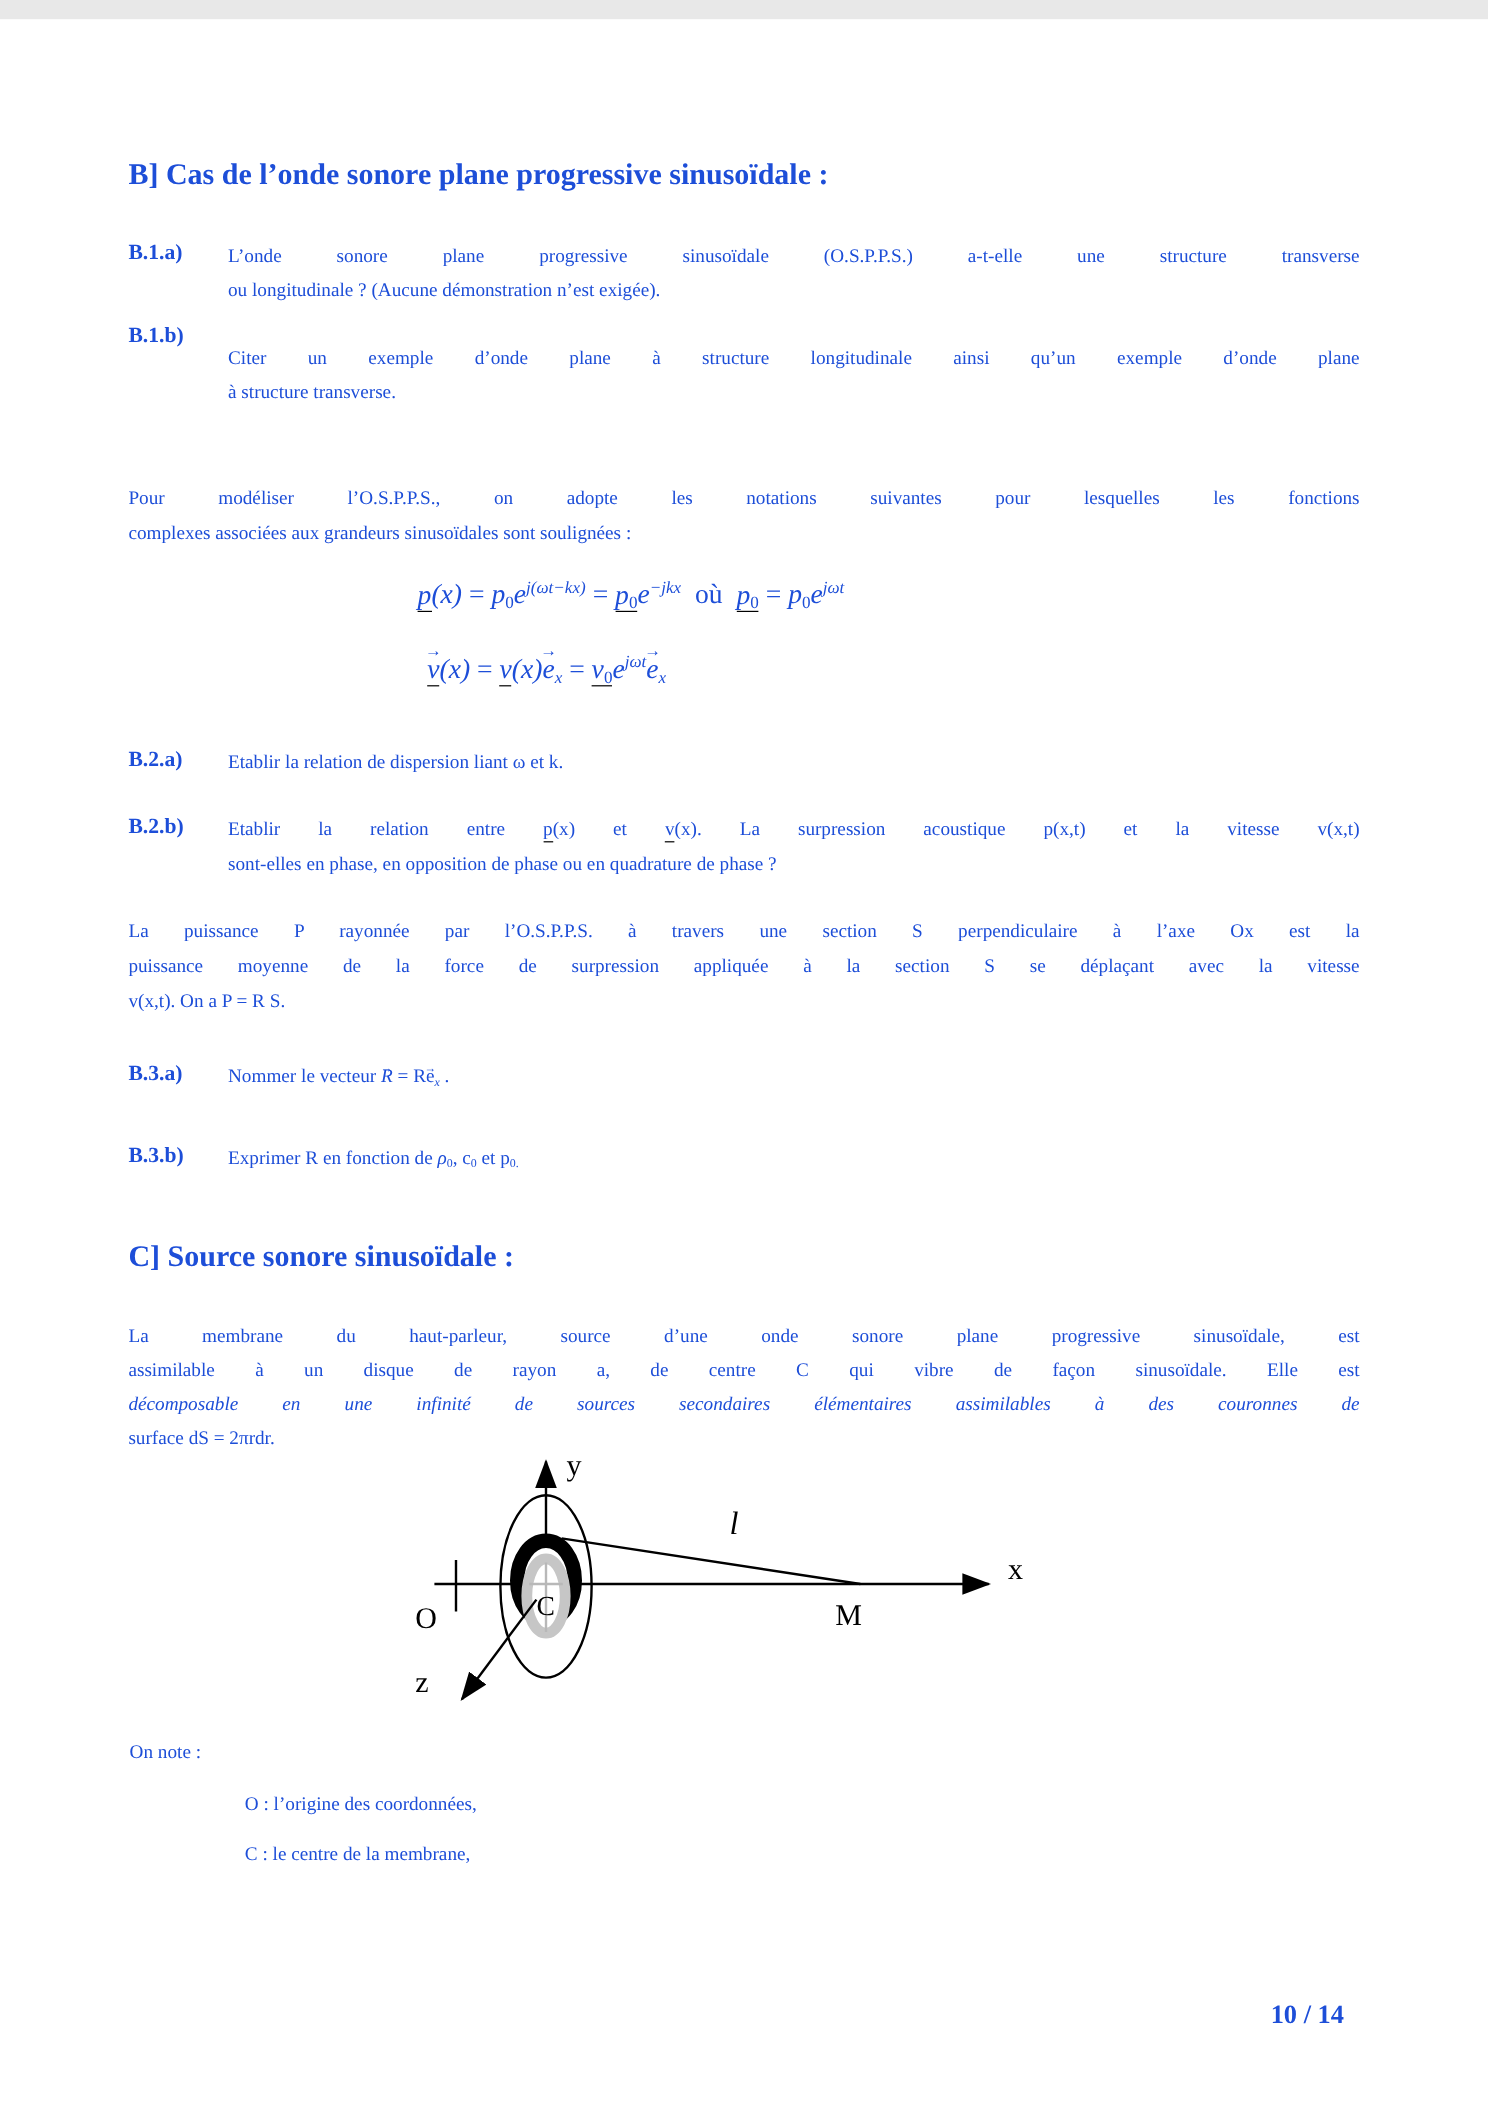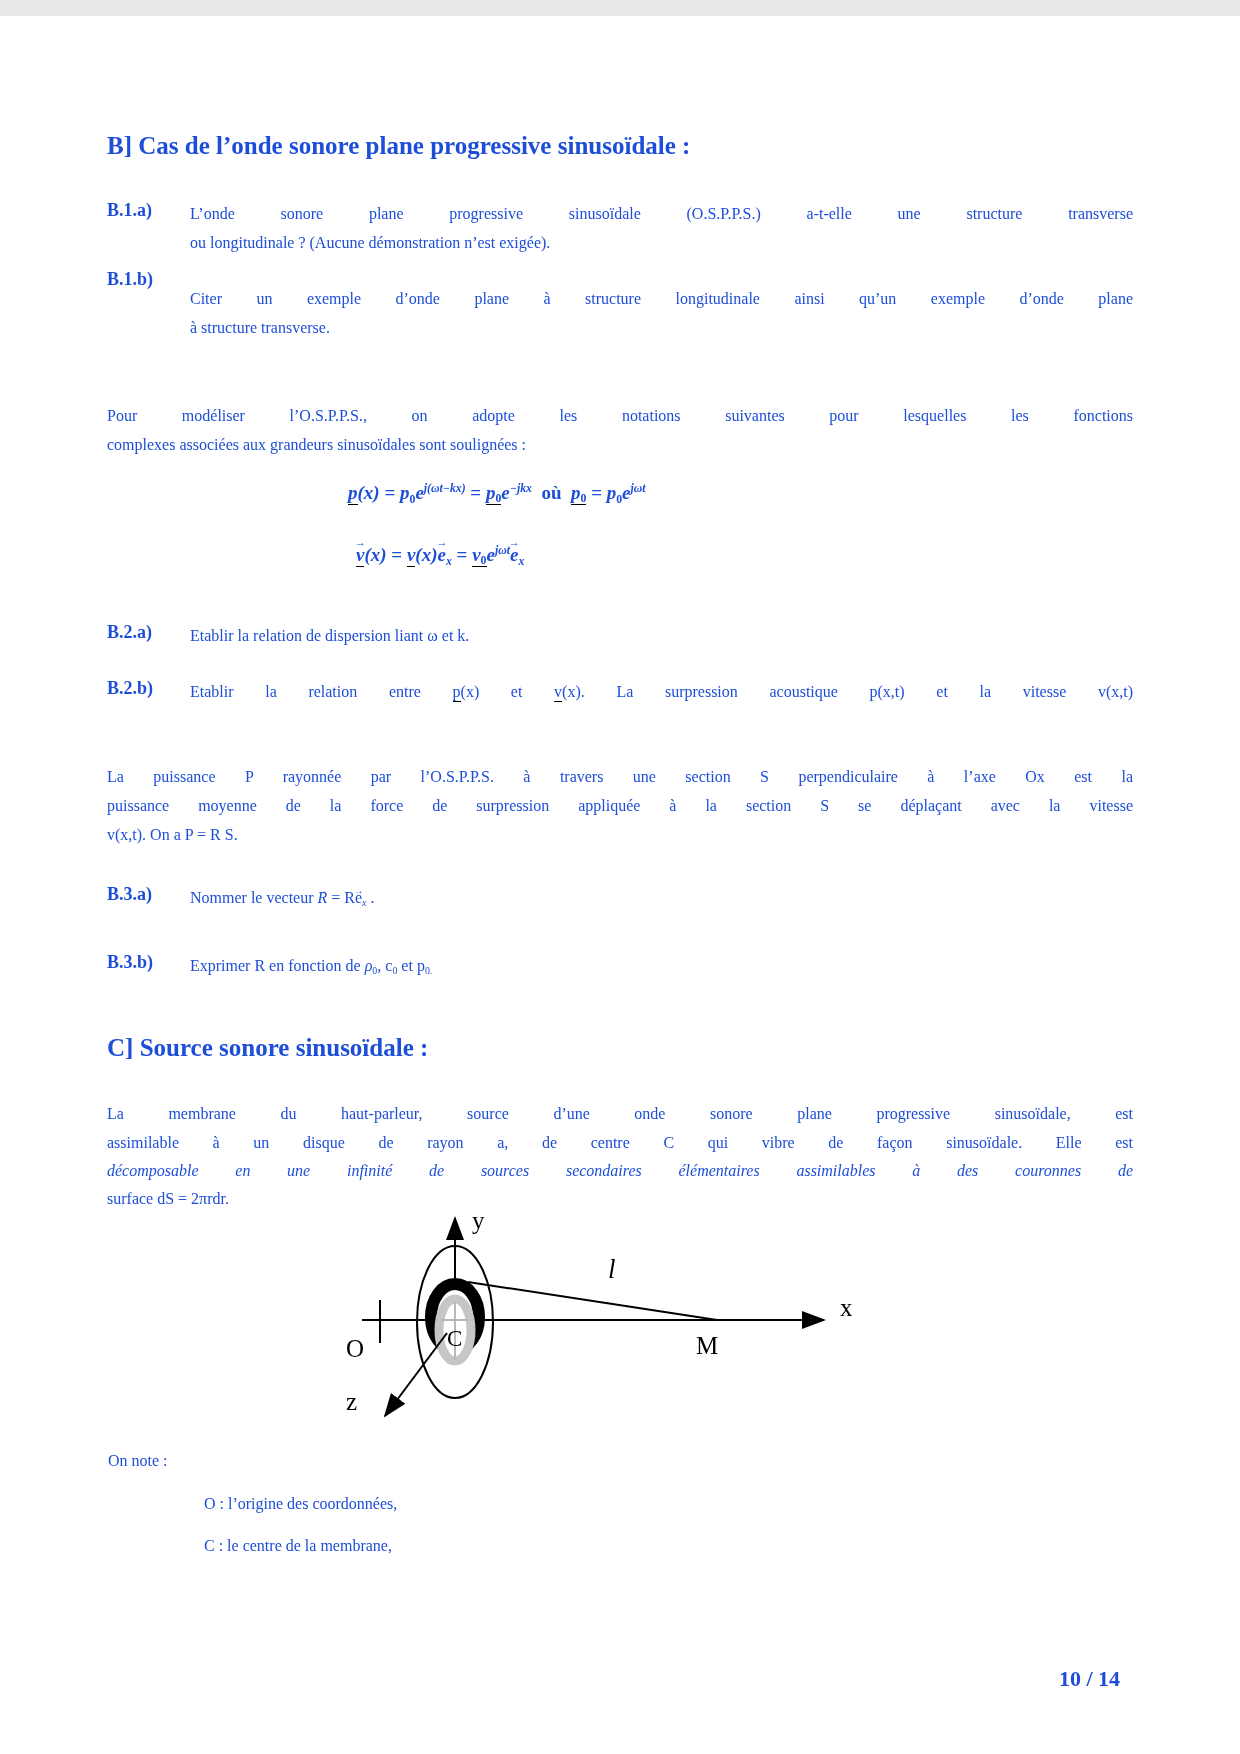--- a/index.html
+++ b/index.html
@@ -10,21 +10,21 @@
     font-family:"Liberation Serif", serif;
     color:#1d4ed8;
     margin:16px auto;
     overflow:hidden;
   }
   .abs{position:absolute;}
   .h1{font-size:25px;font-weight:bold;white-space:nowrap;}
   .body-line{font-size:16px;line-height:27px;white-space:nowrap;}
   .just{white-space:normal;text-align:justify;text-align-last:justify;-moz-text-align-last:justify;}
   .qlabel{font-size:18px;font-weight:bold;white-space:nowrap;}
-  .formula{font-size:19px;white-space:pre;font-weight:bold;}
+  .formula{font-size:23px;white-space:pre;}
   .it{font-style:italic;}
   .sub{font-size:0.62em;vertical-align:-0.28em;}
   .sup{font-size:0.62em;vertical-align:0.62em;}
   .u{border-bottom:1.6px solid #000;padding-bottom:1px;}
   .vec{position:relative;display:inline-block;}
   .vec::after{
     content:"\2192";
     position:absolute;left:50%;transform:translateX(-50%);
     top:-0.72em;font-size:0.6em;font-style:normal;letter-spacing:0;
   }
@@ -50,20 +50,21 @@
   <div class="abs body-line just" style="left:107px;top:386px;width:1026px;">Pour modéliser l’O.S.P.P.S., on adopte les notations suivantes pour lesquelles les fonctions</div>
 
   <div class="abs formula" style="left:348px;top:466px;"><span class="u"><span class="it">p</span></span><span class="it">(x)</span><span> = </span><span class="it">p</span><span class="sub">0</span><span class="it">e</span><span class="sup it">j(ωt−kx)</span><span> = </span><span class="u"><span class="it">p</span><span class="sub">0</span></span><span class="it">e</span><span class="sup it">−jkx</span><span>  où  </span><span class="u"><span class="it">p</span><span class="sub">0</span></span><span> = </span><span class="it">p</span><span class="sub">0</span><span class="it">e</span><span class="sup it">jωt</span></div>
   <div class="abs formula" style="left:356px;top:528px;"><span class="u"><span class="it vec">v</span></span><span class="it">(x)</span><span> = </span><span class="u"><span class="it">v</span></span><span class="it">(x)</span><span class="it vec">e</span><span class="sub it">x</span><span> = </span><span class="u"><span class="it">v</span><span class="sub">0</span></span><span class="it">e</span><span class="sup it">jωt</span><span class="it vec">e</span><span class="sub it">x</span></div>
 
   <div class="abs qlabel" style="left:107px;top:606px;">B.2.a)</div>
   <div class="abs body-line" style="left:190px;top:606px;">Etablir la relation de dispersion liant ω et k.</div>
 
   <div class="abs qlabel" style="left:107px;top:662px;">B.2.b)</div>
   <div class="abs body-line just" style="left:190px;top:662px;width:943px;"><span>Etablir la relation entre </span><span class="u"><span>p</span></span><span>(x) et </span><span class="u"><span>v</span></span><span>(x). La surpression acoustique p(x,t) et la vitesse v(x,t)</span></div>
+  <div class="abs body-line" style="left:190px;top:691px;">sont-elles en phase, en opposition de phase ou en quadrature de phase ?</div>
 
   <div class="abs body-line just" style="left:107px;top:747px;width:1026px;">La puissance P rayonnée par l’O.S.P.P.S. à travers une section S perpendiculaire à l’axe Ox est la</div>
   <div class="abs body-line just" style="left:107px;top:776px;width:1026px;">puissance moyenne de la force de surpression appliquée à la section S se déplaçant avec la vitesse</div>
   <div class="abs body-line" style="left:107px;top:805px;">v(x,t). On a P = R S.</div>
 
   <div class="abs qlabel" style="left:107px;top:868px;">B.3.a)</div>
   <div class="abs body-line" style="left:190px;top:868px;"><span>Nommer le vecteur </span><span class="it vec">R</span><span> = R</span><span class="vec">e</span><span class="sub it">x</span><span> .</span></div>
 
   <div class="abs qlabel" style="left:107px;top:936px;">B.3.b)</div>
   <div class="abs body-line" style="left:190px;top:936px;"><span>Exprimer R en fonction de </span><span class="it">ρ</span><span class="sub">0</span><span>, c</span><span class="sub">0</span><span> et p</span><span class="sub">0.</span></div>

